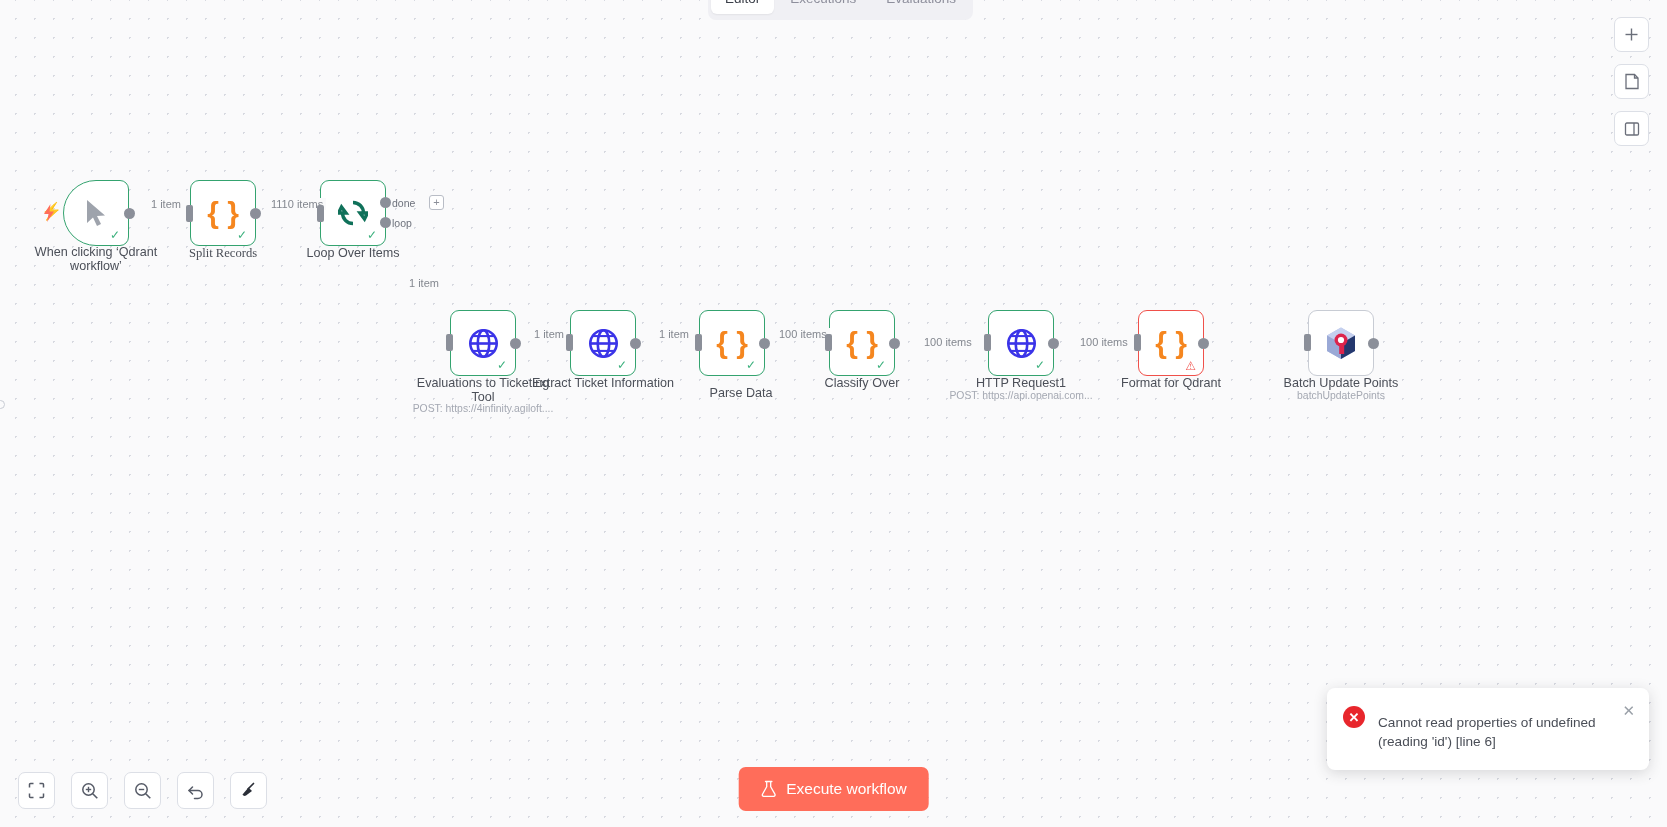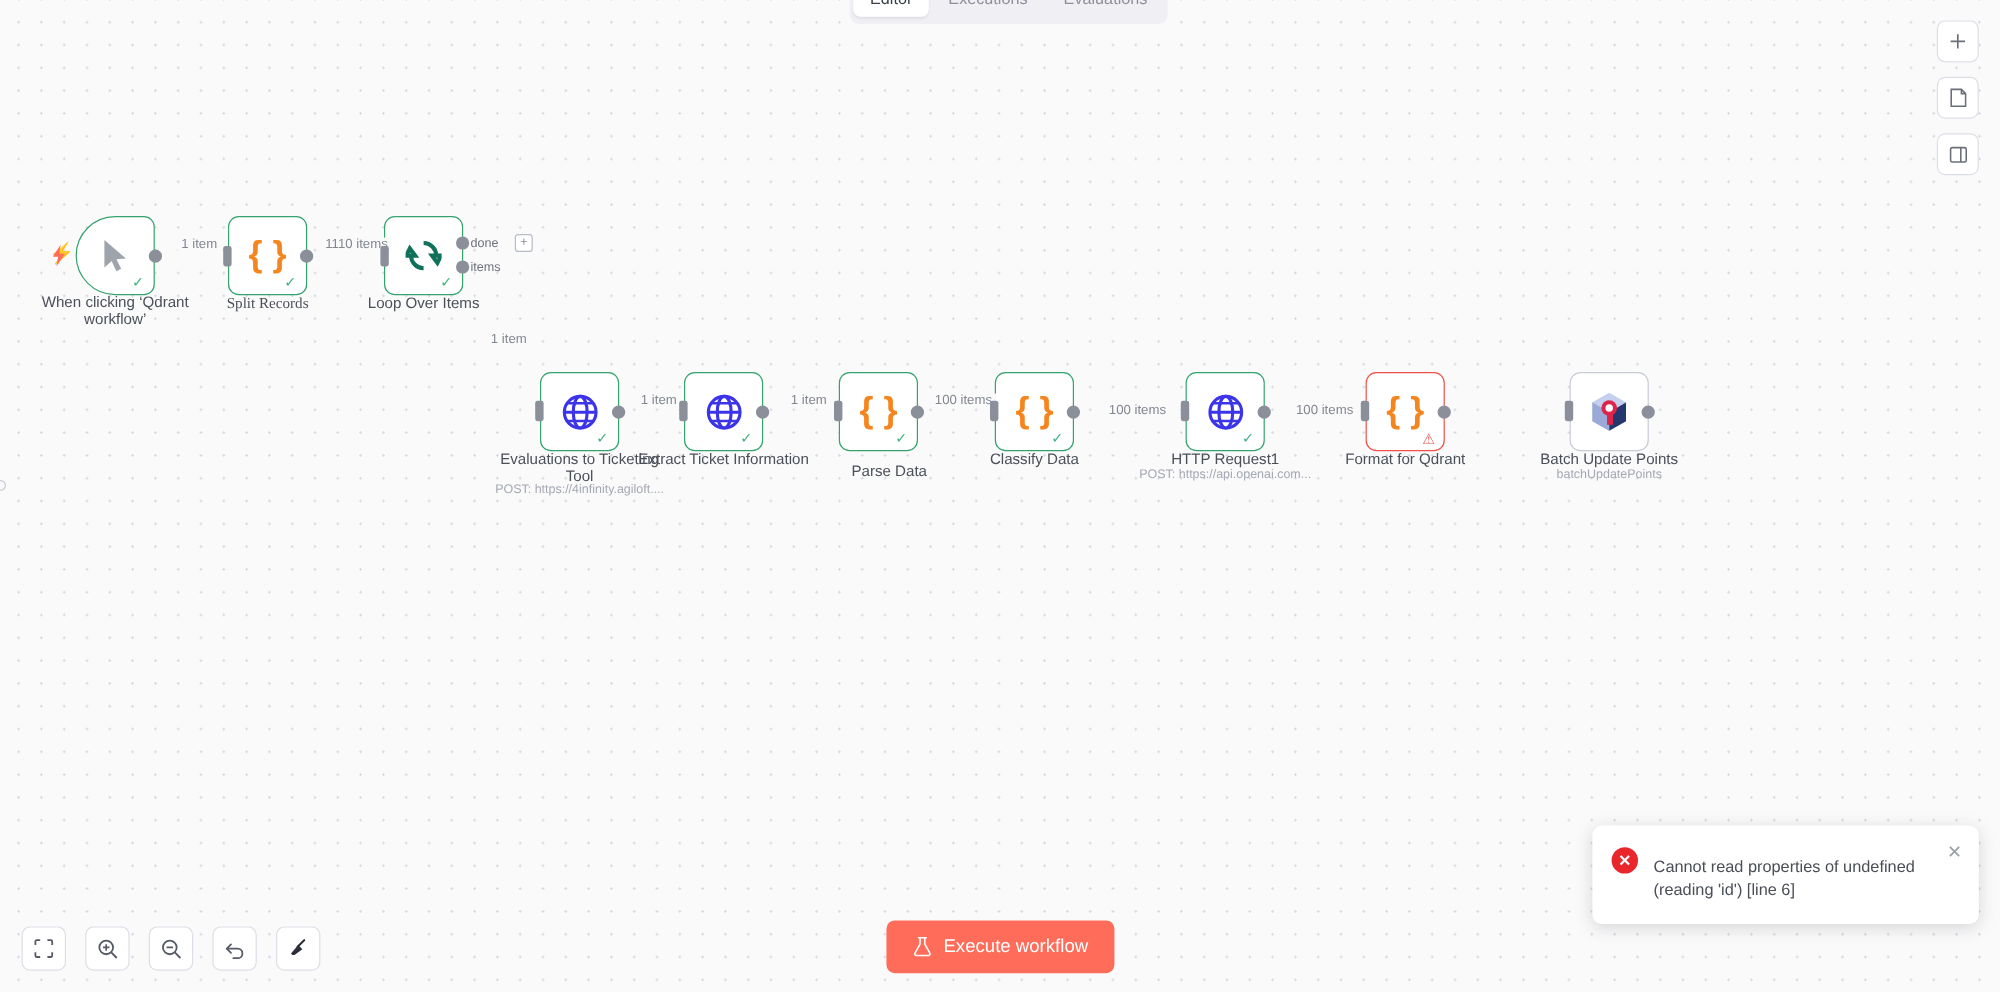--- a/index.html
+++ b/index.html
@@ -351,21 +351,21 @@
     <div class="node" style="left:320px; top:180px;">
       <svg width="30" height="30" viewBox="0 0 30 30">
         <path d="M15 4.5 A10.5 10.5 0 0 1 25.5 15 L22 15 L26.5 21 L29.5 15 L25.5 15" fill="none" stroke="#10715a" stroke-width="3.4"></path>
         <path d="M15 25.5 A10.5 10.5 0 0 1 4.5 15 L8 15 L3.5 9 L0.5 15 L4.5 15" fill="none" stroke="#10715a" stroke-width="3.4"></path>
       </svg>
       <span class="check">✓</span>
     </div>
     <div class="port" style="left:380px; top:197px;"></div>
     <div class="port" style="left:380px; top:217px;"></div>
     <div class="portlabel" style="left:392px; top:197px;">done</div>
-    <div class="portlabel" style="left:392px; top:217px;">items</div>
+    <div class="portlabel" style="left:392px; top:217px;">loop</div>
     <div class="plusbox" style="left:429px; top:195px;">+</div>
     <div class="nlabel" style="left:278px; top:246px;">Loop Over Items</div>
 
     <div class="inport" style="left:446px; top:334px;"></div>
     <div class="node" style="left:450px; top:310px;">
       <svg width="33" height="33" viewBox="0 0 24 24">
         <circle cx="12" cy="12" r="9.6" fill="none" stroke="#3b34e8" stroke-width="1.9"></circle>
         <ellipse cx="12" cy="12" rx="4.2" ry="9.6" fill="none" stroke="#3b34e8" stroke-width="1.9"></ellipse>
         <line x1="2.4" y1="12" x2="21.6" y2="12" stroke="#3b34e8" stroke-width="1.9"></line>
         <line x1="4" y1="6.6" x2="20" y2="6.6" stroke="#3b34e8" stroke-width="1.5"></line>
@@ -398,21 +398,21 @@
     </div>
     <div class="port" style="left:759px; top:338px;"></div>
     <div class="nlabel" style="left:666px; top:376px;margin-top:10px;">Parse Data</div>
 
     <div class="inport" style="left:825px; top:334px;"></div>
     <div class="node" style="left:829px; top:310px;">
       <span style="font-size:30px;color:#f5861f;font-weight:600;line-height:1;">{&nbsp;}</span>
       <span class="check">✓</span>
     </div>
     <div class="port" style="left:889px; top:338px;"></div>
-    <div class="nlabel" style="left:787px; top:376px;">Classify Data</div>
+    <div class="nlabel" style="left:787px; top:376px;">Classify Over</div>
 
     <div class="inport" style="left:984px; top:334px;"></div>
     <div class="node" style="left:988px; top:310px;">
       <svg width="33" height="33" viewBox="0 0 24 24">
         <circle cx="12" cy="12" r="9.6" fill="none" stroke="#3b34e8" stroke-width="1.9"></circle>
         <ellipse cx="12" cy="12" rx="4.2" ry="9.6" fill="none" stroke="#3b34e8" stroke-width="1.9"></ellipse>
         <line x1="2.4" y1="12" x2="21.6" y2="12" stroke="#3b34e8" stroke-width="1.9"></line>
         <line x1="4" y1="6.6" x2="20" y2="6.6" stroke="#3b34e8" stroke-width="1.5"></line>
         <line x1="4" y1="17.4" x2="20" y2="17.4" stroke="#3b34e8" stroke-width="1.5"></line>
       </svg>

